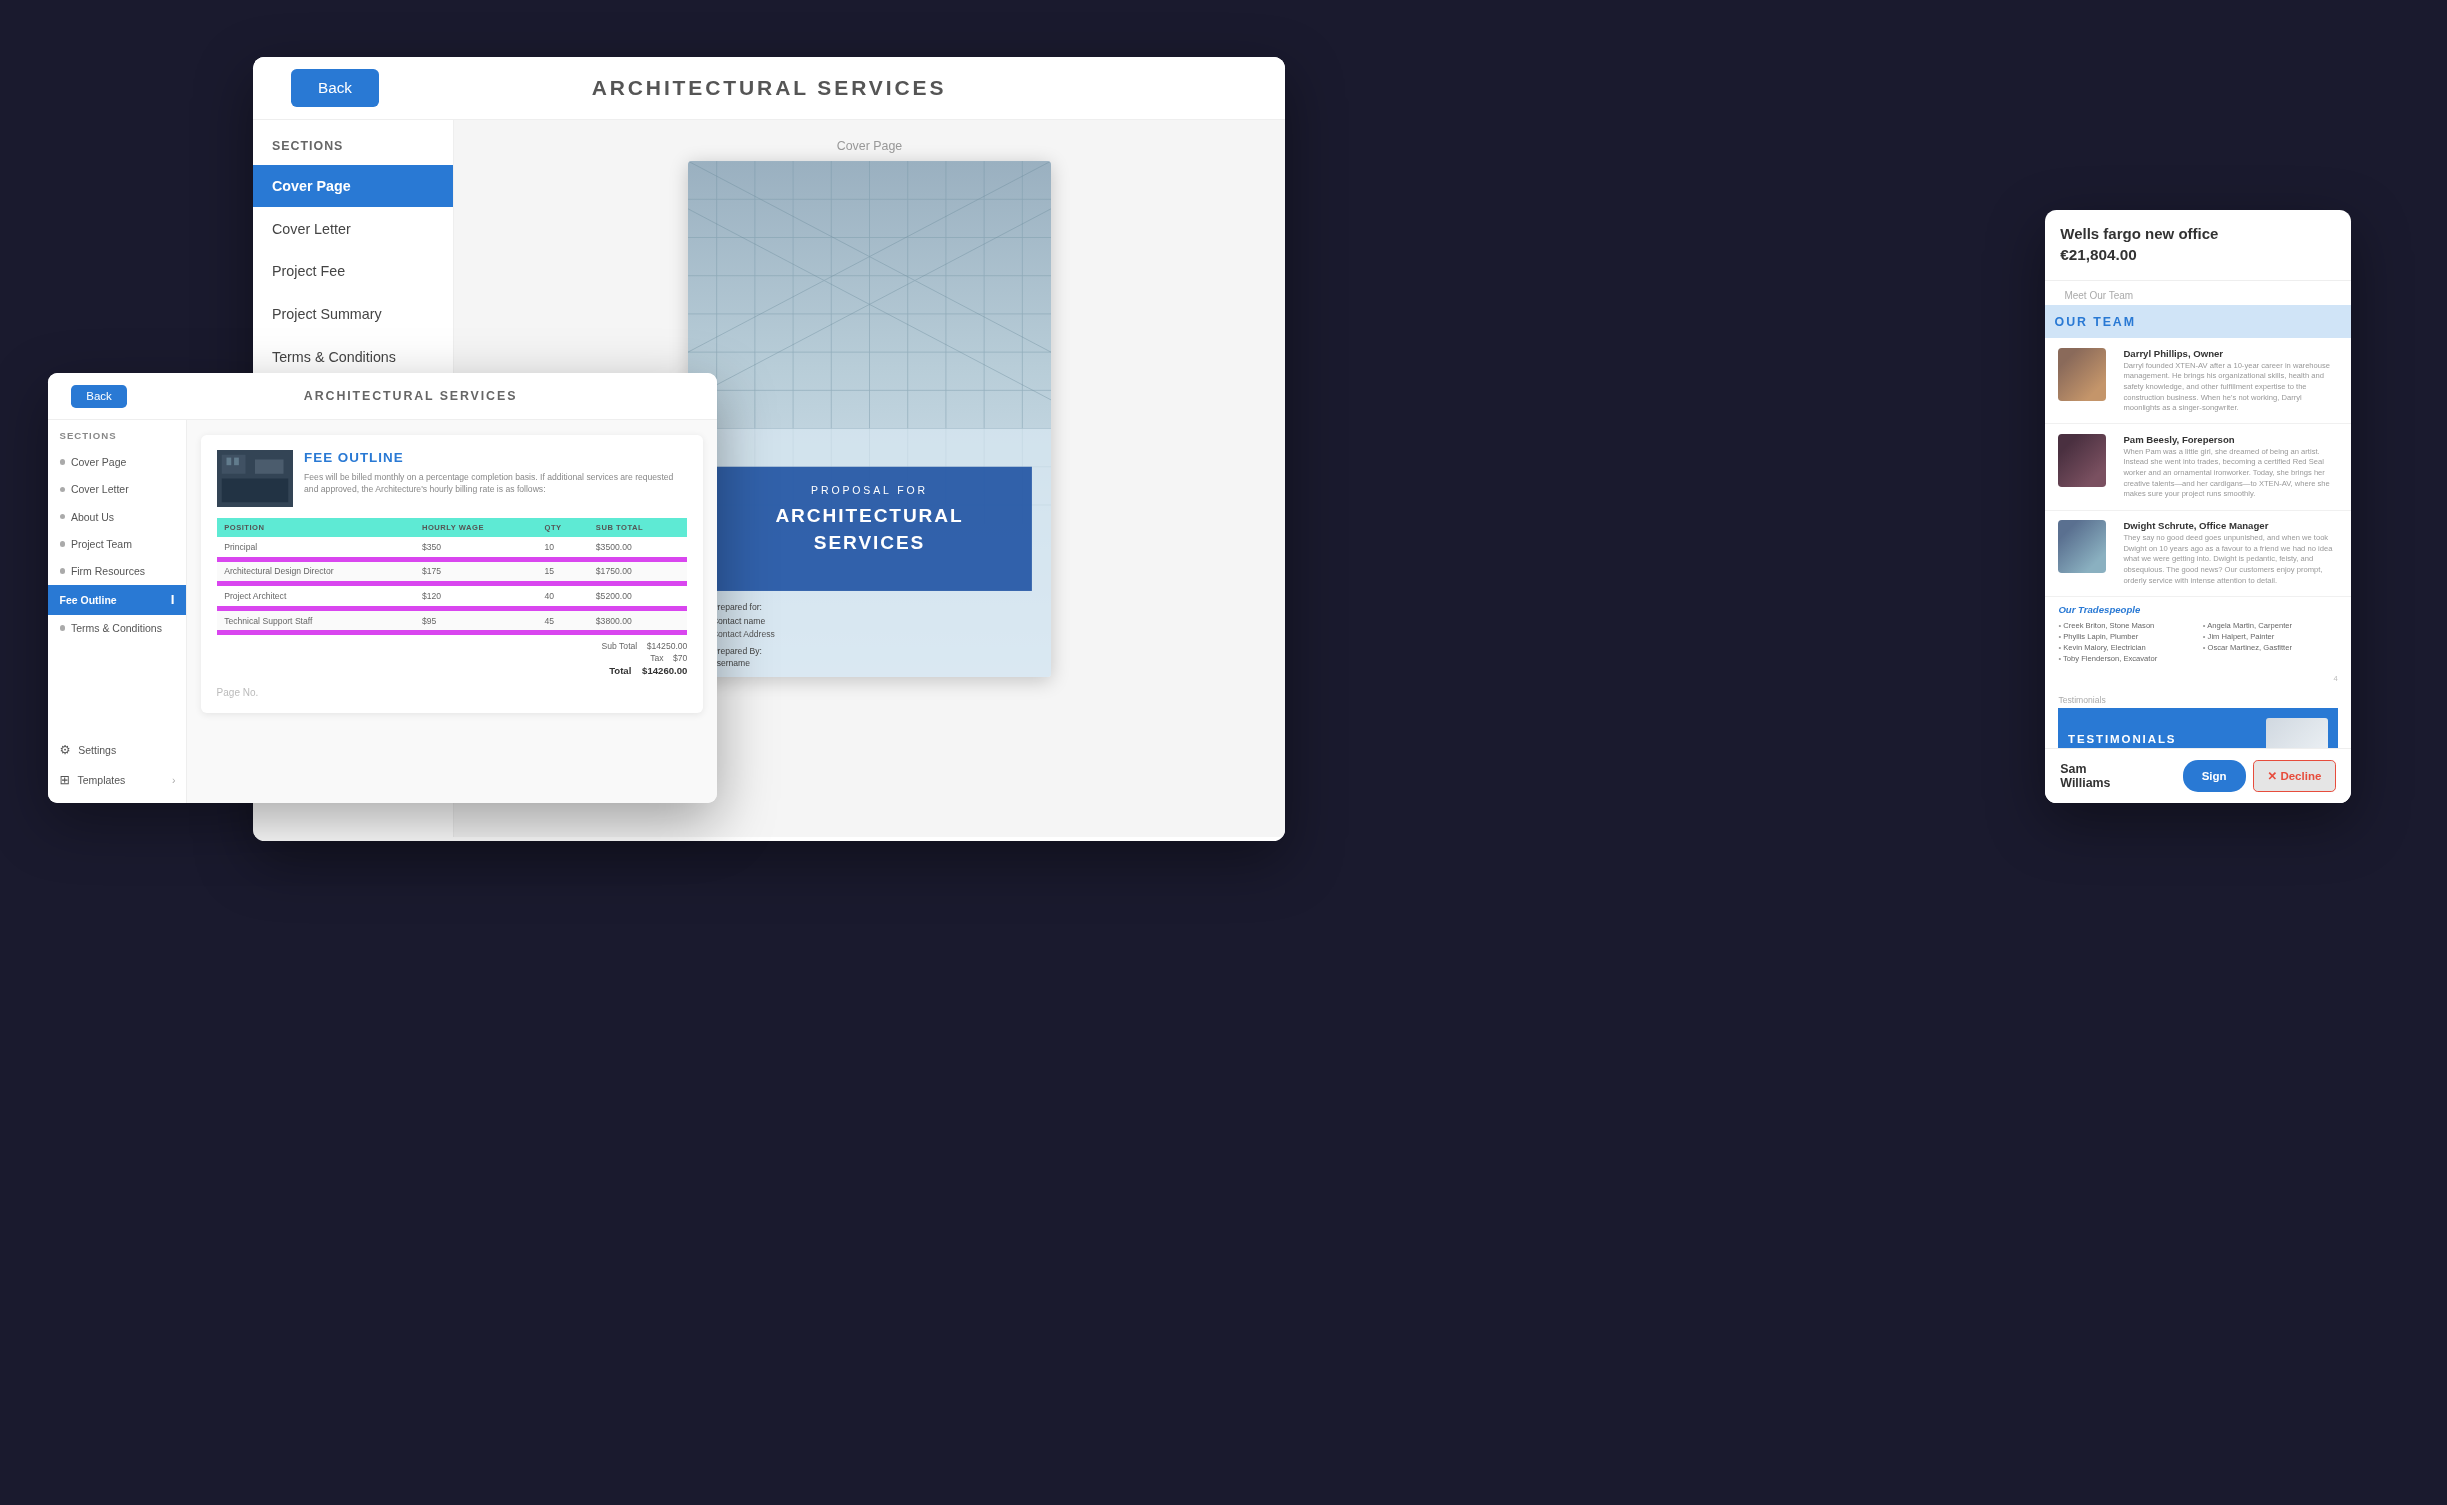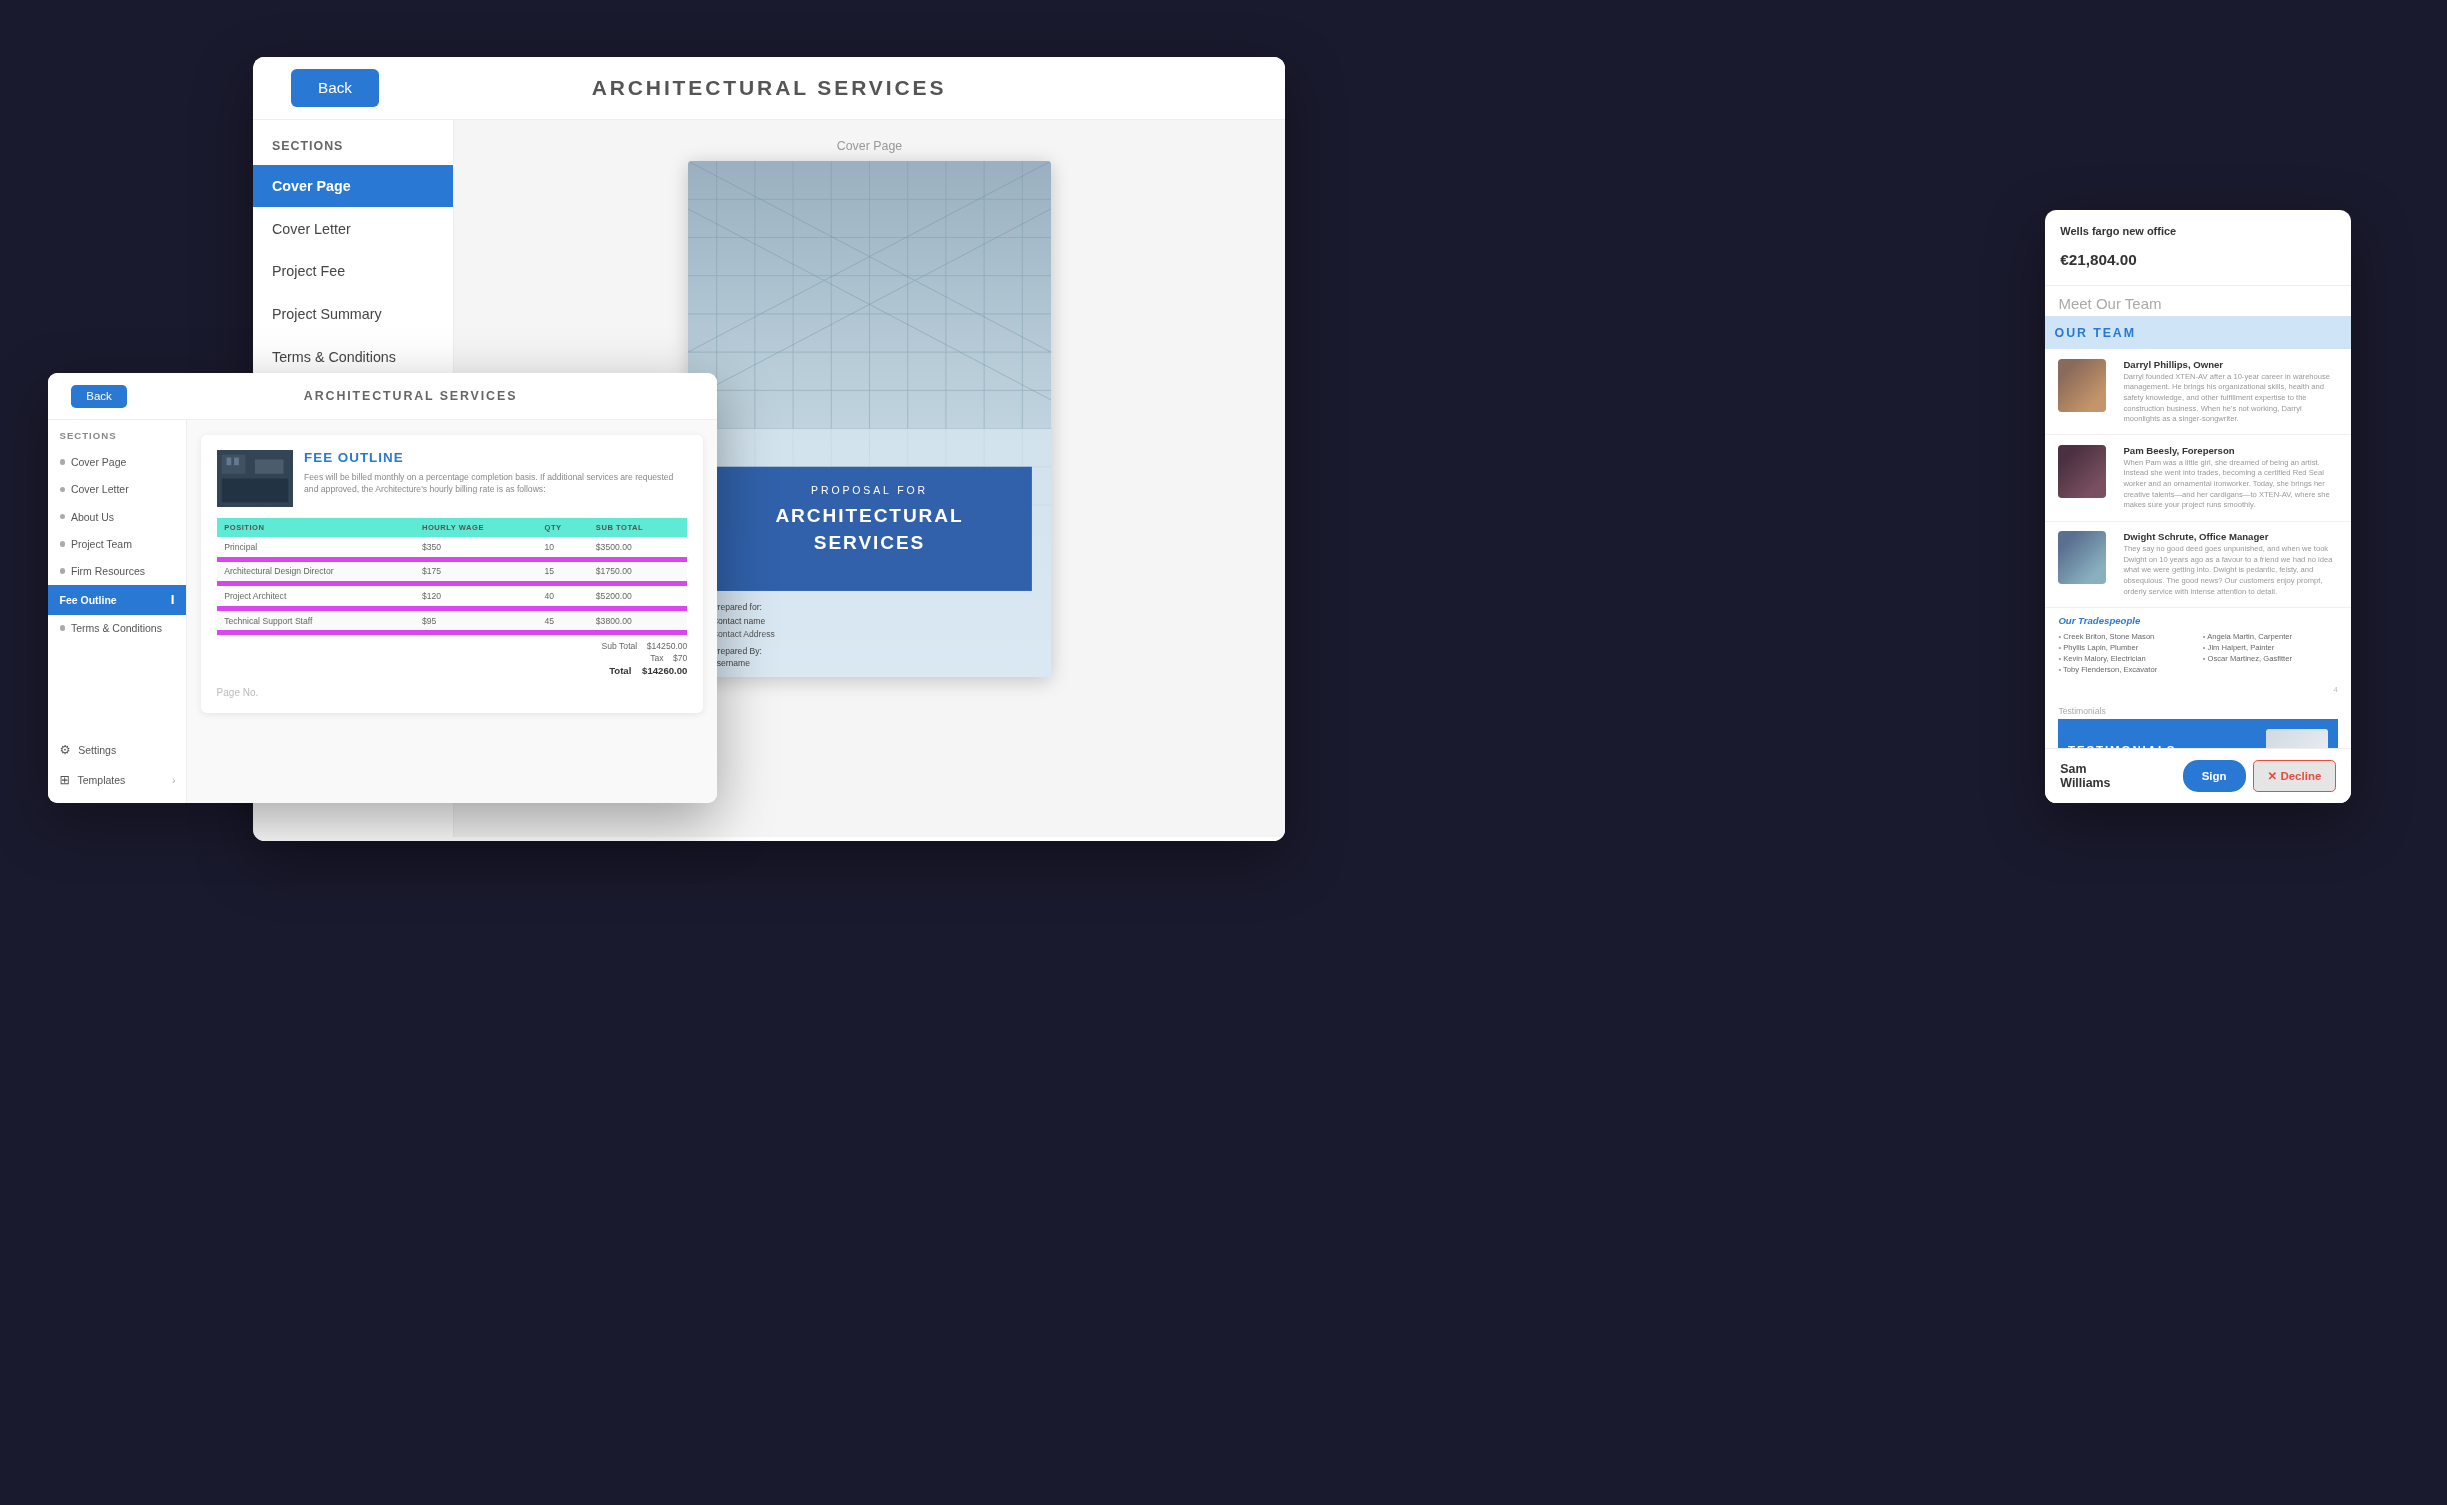--- a/index.html
+++ b/index.html
@@ -293,38 +293,39 @@
       box-shadow: 0 19px 57px rgba(0,0,0,0.4);
       overflow: hidden;
       display: flex;
       flex-direction: column;
     }
     .third-window .proj-header {
       padding: 15.3px;
       border-bottom: 1px solid #eee;
     }
     .third-window .proj-name {
-      font-size: 11px;
+      font-size: 15px;
       font-weight: 700;
       color: #333;
-      margin-bottom: 14px;
+      margin-bottom: 4px;
     }
     .third-window .proj-price {
       font-size: 15.3px;
       font-weight: 700;
       color: #333;
     }
     .third-window .content-scroll {
       flex: 1;
       overflow: hidden;
     }
     .meet-team-label {
-      font-size: 15px;
+      font-size: 10px;
       color: #aaa;
       padding: 9.6px 13.4px 3.8px;
+      margin-left: 6px;
     }
     .team-banner {
       background: #d0e4f7;
       text-align: left;
       padding: 9.6px;
       font-size: 12.4px;
       font-weight: 700;
       color: #2979d4;
       letter-spacing: 1.9px;
     }

